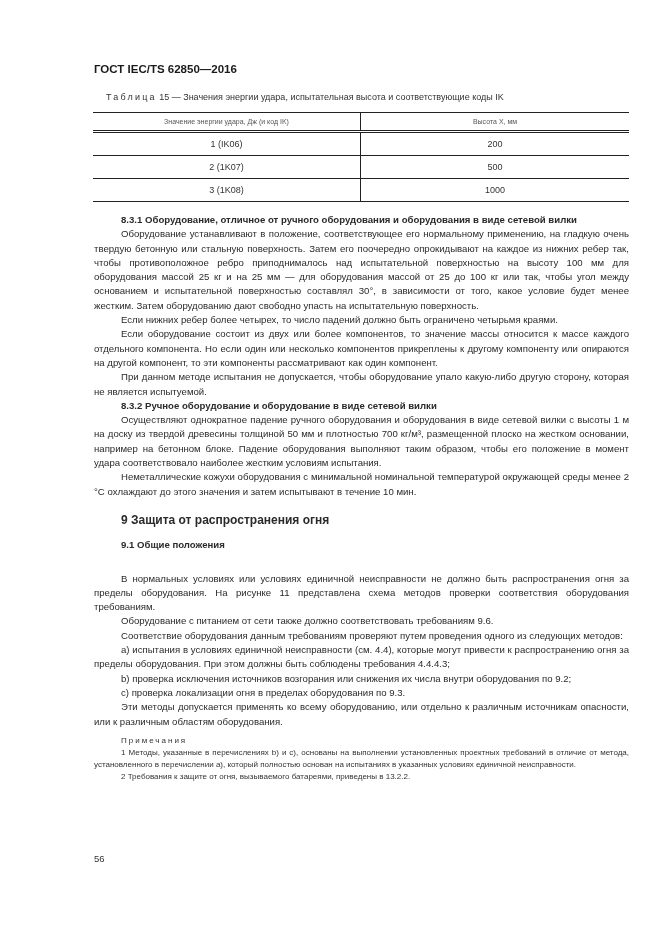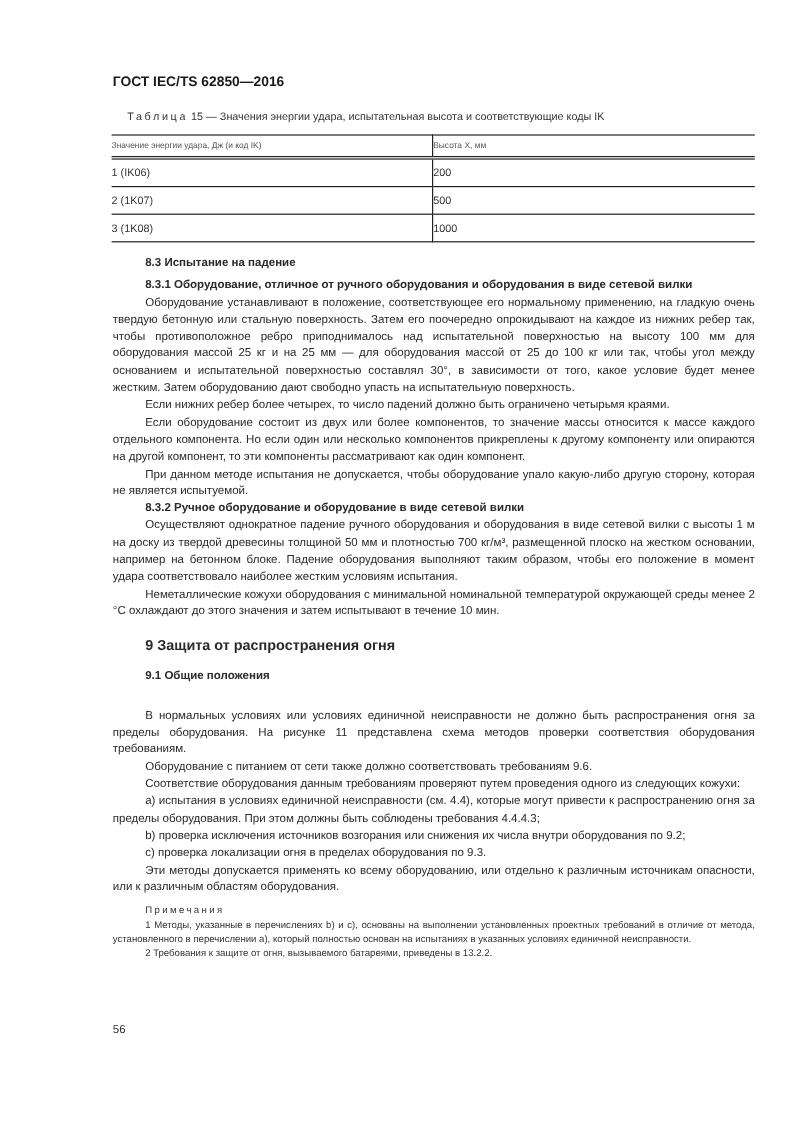--- a/index.html
+++ b/index.html
@@ -3,21 +3,21 @@
 <meta charset="utf-8">
 <style>
   html, body { margin: 0; padding: 0; background: #ffffff; }
   body { width: 661px; height: 935px; position: relative; overflow: hidden;
          font-family: "Liberation Sans", sans-serif; color: #222; }
   .page { position: absolute; left: 15px; top: 0; width: 661px; height: 708px; }
   .hdr { position: absolute; left: 79px; top: 63px; font-weight: bold; font-size: 11.5px; color: #1a1a1a; }
   .caption { position: absolute; left: 79px; top: 92px; font-size: 9px; color: #333; margin-left: 12px; }
   .caption .sp { letter-spacing: 2.2px; }
   table.t15 { position: absolute; left: 78px; top: 112px; width: 536px; border-collapse: collapse; font-size: 9px; color: #333; }
-  table.t15 td, table.t15 th { border: 1px solid #222; text-align: left; padding: 0; margin-top: 11px; }
+  table.t15 td, table.t15 th { border: 1px solid #222; text-align: center; padding: 0; margin-top: 11px; }
   table.t15 th { font-weight: normal; font-size: 7px; color: #555; height: 17px; border-bottom: 3px double #222; }
   table.t15 td { height: 22px; }
   table.t15 tr > *:first-child { border-left: none; width: 267px; }
   table.t15 tr > *:last-child { border-right: none; }
   .body { position: absolute; left: 79px; top: 213px; width: 535px; font-size: 9.6px; line-height: 14.3px; color: #2a2a2a; text-align: justify; }
   .body p { margin: 0; text-indent: 27px; }
   .body .h3 { font-weight: bold; text-indent: 27px; margin: 0 0 4px 0; }
   .body .h3b { font-weight: bold; text-indent: 27px; margin: 0; }
   .body .h1 { font-weight: bold; font-size: 12px; text-indent: 27px; margin: 14px 0 11px 0; }
   .body .h2 { font-weight: bold; text-indent: 27px; margin: 0 0 19px 0; }
@@ -51,35 +51,34 @@
       <td>500</td>
     </tr>
     <tr>
       <td>3 (1K08)</td>
       <td>1000</td>
     </tr>
   </tbody>
     </table>
 
   <div class="body">
-    <div class="h3">8.3 Испытание на падение</div>
     <div class="h3b">8.3.1 Оборудование, отличное от ручного оборудования и оборудования в виде сетевой вилки</div>
     <p>Оборудование устанавливают в положение, соответствующее его нормальному применению, на гладкую очень твердую бетонную или стальную поверхность. Затем его поочередно опрокидывают на каждое из нижних ребер так, чтобы противоположное ребро приподнималось над испытательной поверхностью на высоту 100 мм для оборудования массой 25 кг и на 25 мм — для оборудования массой от 25 до 100 кг или так, чтобы угол между основанием и испытательной поверхностью составлял 30°, в зависимости от того, какое условие будет менее жестким. Затем оборудованию дают свободно упасть на испытательную поверхность.</p>
     <p>Если нижних ребер более четырех, то число падений должно быть ограничено четырьмя краями.</p>
     <p>Если оборудование состоит из двух или более компонентов, то значение массы относится к массе каждого отдельного компонента. Но если один или несколько компонентов прикреплены к другому компоненту или опираются на другой компонент, то эти компоненты рассматривают как один компонент.</p>
     <p>При данном методе испытания не допускается, чтобы оборудование упало какую-либо другую сторону, которая не является испытуемой.</p>
     <div class="h3b">8.3.2 Ручное оборудование и оборудование в виде сетевой вилки</div>
     <p>Осуществляют однократное падение ручного оборудования и оборудования в виде сетевой вилки с высоты 1 м на доску из твердой древесины толщиной 50 мм и плотностью 700 кг/м³, размещенной плоско на жестком основании, например на бетонном блоке. Падение оборудования выполняют таким образом, чтобы его положение в момент удара соответствовало наиболее жестким условиям испытания.</p>
     <p>Неметаллические кожухи оборудования с минимальной номинальной температурой окружающей среды менее 2 °С охлаждают до этого значения и затем испытывают в течение 10 мин.</p>
 
     <div class="h1">9 Защита от распространения огня</div>
     <div class="h2">9.1 Общие положения</div>
     <p>В нормальных условиях или условиях единичной неисправности не должно быть распространения огня за пределы оборудования. На рисунке 11 представлена схема методов проверки соответствия оборудования требованиям.</p>
     <p>Оборудование с питанием от сети также должно соответствовать требованиям 9.6.</p>
-    <p>Соответствие оборудования данным требованиям проверяют путем проведения одного из следующих кожухи:</p>
+    <p>Соответствие оборудования данным требованиям проверяют путем проведения одного из следующих методов:</p>
     <p>a) испытания в условиях единичной неисправности (см. 4.4), которые могут привести к распространению огня за пределы оборудования. При этом должны быть соблюдены требования 4.4.4.3;</p>
     <p>b) проверка исключения источников возгорания или снижения их числа внутри оборудования по 9.2;</p>
     <p>c) проверка локализации огня в пределах оборудования по 9.3.</p>
     <p>Эти методы допускается применять ко всему оборудованию, или отдельно к различным источникам опасности, или к различным областям оборудования.</p>
 
     <div class="notes">
       <p class="title">Примечания</p>
       <p>1 Методы, указанные в перечислениях b) и c), основаны на выполнении установленных проектных требований в отличие от метода, установленного в перечислении a), который полностью основан на испытаниях в указанных условиях единичной неисправности.</p>
       <p>2 Требования к защите от огня, вызываемого батареями, приведены в 13.2.2.</p>
     </div>

